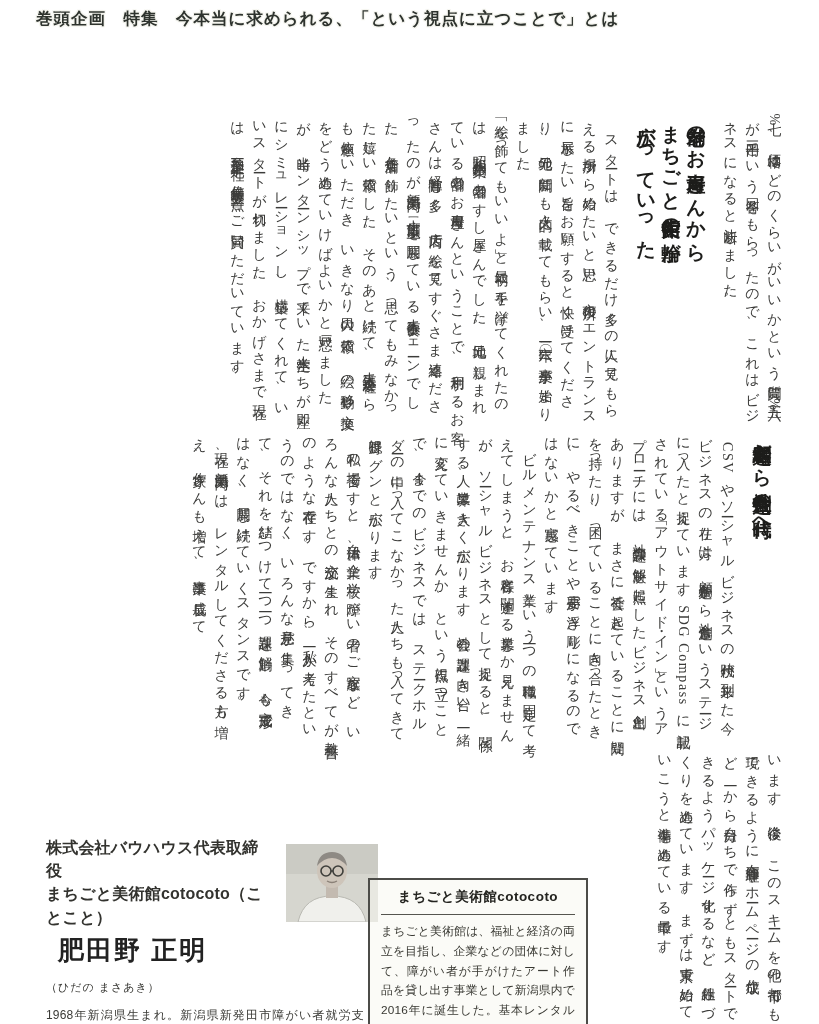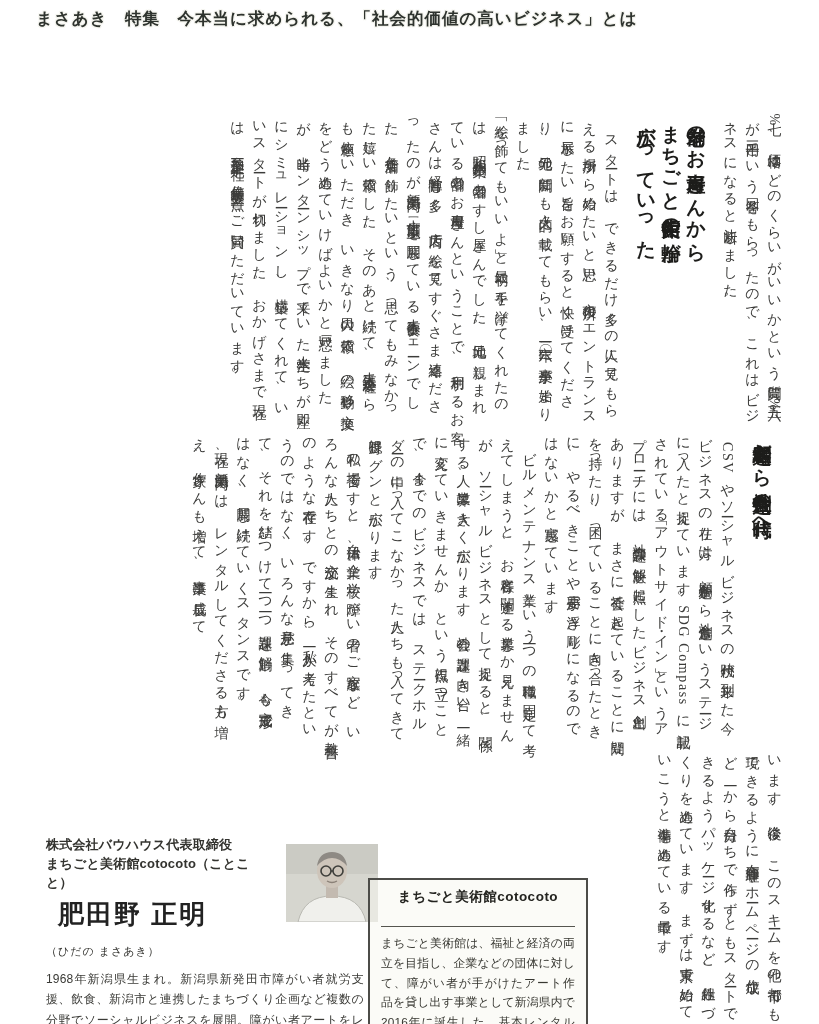--- a/index.html
+++ b/index.html
@@ -36,53 +36,53 @@
     font-weight:bold;font-size:19px;line-height:25px;letter-spacing:1px;
     color:#1d1d1b;margin:0 10px 0 12px;
   }
   .v-heading span{display:block;}
   
   .profile{
     position:absolute;left:46px;top:836px;width:318px;
     font-family:"Liberation Sans", sans-serif;color:#33332f;
   }
   .profile-head{position:relative;min-height:92px;padding-right:98px;}
-  .profile-titles div{font-size:13px;font-weight:bold;line-height:1.45;letter-spacing:0.2px;}
+  .profile-titles div{font-size:16px;font-weight:bold;line-height:1.45;letter-spacing:0.2px;}
   .profile-name{font-size:26px;font-weight:bold;letter-spacing:2px;margin-top:4px;color:#222;margin-left:12px;}
   .profile-kana{font-size:11px;margin-top:12px;letter-spacing:1px;}
   .profile-photo{
     position:absolute;right:-14px;top:8px;width:92px;height:78px;
     background:#d2d2cb;overflow:hidden;
   }
   .profile-bio{
     margin-top:10px;font-size:12px;line-height:1.72;text-align:justify;
     letter-spacing:0.2px;color:#3a3a36;
   }
   
   .info-box{
     position:absolute;left:368px;top:878px;width:220px;
     border:2px solid #4c4c48;background:rgba(247,247,241,0.55);
     padding:8px 11px 10px 11px;box-sizing:border-box;
     font-family:"Liberation Sans", sans-serif;
   }
   .info-box-title{
     text-align:center;font-weight:bold;font-size:13.5px;color:#23231f;
-    padding-bottom:20px;border-bottom:1.5px solid #55554f;margin-bottom:7px;
+    padding-bottom:8px;border-bottom:1.5px solid #55554f;margin-bottom:7px;
     letter-spacing:0.5px;
   }
   .info-box-body{
     font-size:11.8px;line-height:1.68;text-align:justify;color:#383832;
     letter-spacing:0.2px;
   }
 </style>
 </head>
 <body>
 
 <div class="header-bar">
-  <div class="header-title">まさあき　特集　今本当に求められる、「社会的価値の高いビジネス」とは</div>
+  <div class="header-title">巻頭企画　特集　今本当に求められる、「という視点に立つことで」とは</div>
 </div>
 
 <div class="vblock" style="top:112px;right:34px;width:692px;height:310px;">
   <p>七%、価格はどのくらいがいいかという質問に五六%が三千円という回答をもらったので、これはビジネスになると決断しました。</p>
   <h2 class="v-heading">
     <span>老舗のお寿司屋さんから</span>
     <span>まちごと美術館の輪が</span>
     <span>広がっていった</span>
   </h2>
   <p class="indent">スタートは、できるだけ多くの人に見てもらえる場所から始めたいと思い、市役所のエントランスに展示したい旨をお願いすると快く受けてくださり、地元の新聞にも大々的に載せてもらい、二〇一六年に事業が始まりました。</p>

